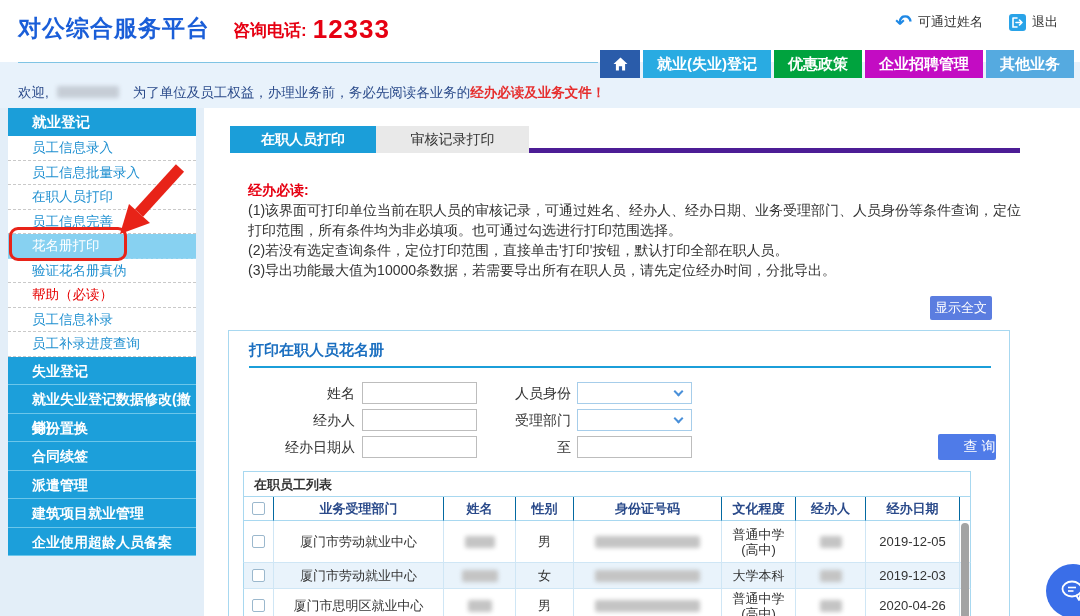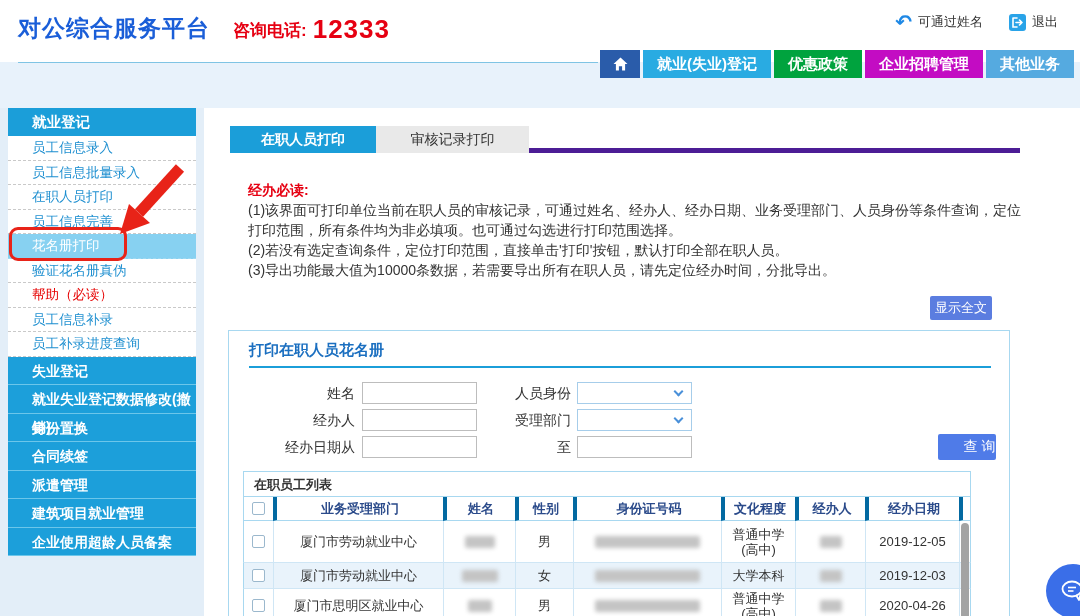--- a/index.html
+++ b/index.html
@@ -68,21 +68,21 @@
   .f-select { position:absolute; width:115px; height:22px; border:1px solid #a6cdea; background:#fff; cursor:pointer; }
   .chev { position:absolute; right:9px; top:5px; width:7px; height:7px; border-right:2px solid #4a90d9; border-bottom:2px solid #4a90d9; transform:rotate(45deg); }
   .search-btn { position:absolute; left:709px; top:103px; width:58px; height:26px; background:#4f7be8; color:#fff; font-size:14px; border:none; border-radius:2px; cursor:pointer;padding-left:25px; }
 
   .table-wrap { position:absolute; left:14px; top:140px; width:728px; }
   .tbl-title { height:26px; line-height:26px; border:1px solid #a8d8f0; font-size:13px; font-weight:bold; color:#333; padding-left:10px; }
   .tbl-row { display:flex; }
   .tbl-row > div { border-left:1px solid #cfe6f5; border-bottom:1px solid #cfe6f5; display:flex; align-items:center; justify-content:center; text-align:center; font-size:13px; }
   .tbl-row > div:first-child { border-left:1px solid #a8d8f0; }
   .tbl-row > div:last-child { border-right:1px solid #a8d8f0; }
-  .tbl-head > div { height:24px; color:#2a4a8a; font-weight:bold; border-bottom:1px solid #a8d8f0; border-left:4px solid #0369a1; }
+  .tbl-head > div { height:24px; color:#2a4a8a; font-weight:bold; border-bottom:1px solid #a8d8f0; border-left:1px solid #0369a1; }
   .c0{width:30px;} .c1{width:170px;} .c2{width:72px;} .c3{width:58px;} .c4{width:148px;} .c5{width:74px;} .c6{width:70px;} .c7{width:94px;} .c8{width:12px;}
   .r-tall > div { height:42px; }
   .r-mid > div  { height:26px; }
   .r-cut > div  { height:34px; }
   .row-alt > div { background:#e9f3fb; }
   .cbx { width:13px; height:13px; border:1px solid #9bb8cd; background:#fff; border-radius:2px; cursor:pointer; }
   .blur { display:inline-block; background:#c4c4c4; filter:blur(2px); border-radius:2px; height:12px; }
   .b-name{width:30px;} .b-id{width:105px;} .b-agent{width:22px;}
   .edu { line-height:15px; padding:0 6px; }
   .scroll-thumb { position:absolute; right:2px; top:52px; width:8px; height:96px; background:#a3a3a3; border-radius:4px; cursor:pointer; }
@@ -108,20 +108,23 @@
             <path d="M1 1 H5 M1 1 V10 H5 M4 5.5 H10 M10 5.5 L7.5 3 M10 5.5 L7.5 8" stroke="#fff" stroke-width="1.6" fill="none" stroke-linecap="round"></path>
           </svg>
       </span>
       <span>退出</span>
     </div>
   </div>
 </div>
 
 <div class="band">
   <div class="band-line"></div>
+  <div class="welcome">
+    <span>欢迎,</span><span class="blur-name"></span><span>为了单位及员工权益，办理业务前，务必先阅读各业务的</span><span class="em">经办必读及业务文件</span><span class="em">！</span>
+  </div>
 </div>
 
 <div class="nav-tabs">
   <div class="nav-home">
     <svg width="17" height="16" viewBox="0 0 16 16">
         <path d="M8 1.5 L15 8 H12.6 V14.5 H9.6 V10.2 H6.4 V14.5 H3.4 V8 H1 Z" fill="#fff"></path>
       </svg>
   </div>
   <div class="nav-tab tab-c0">就业(失业)登记</div>
   <div class="nav-tab tab-c1">优惠政策</div>

